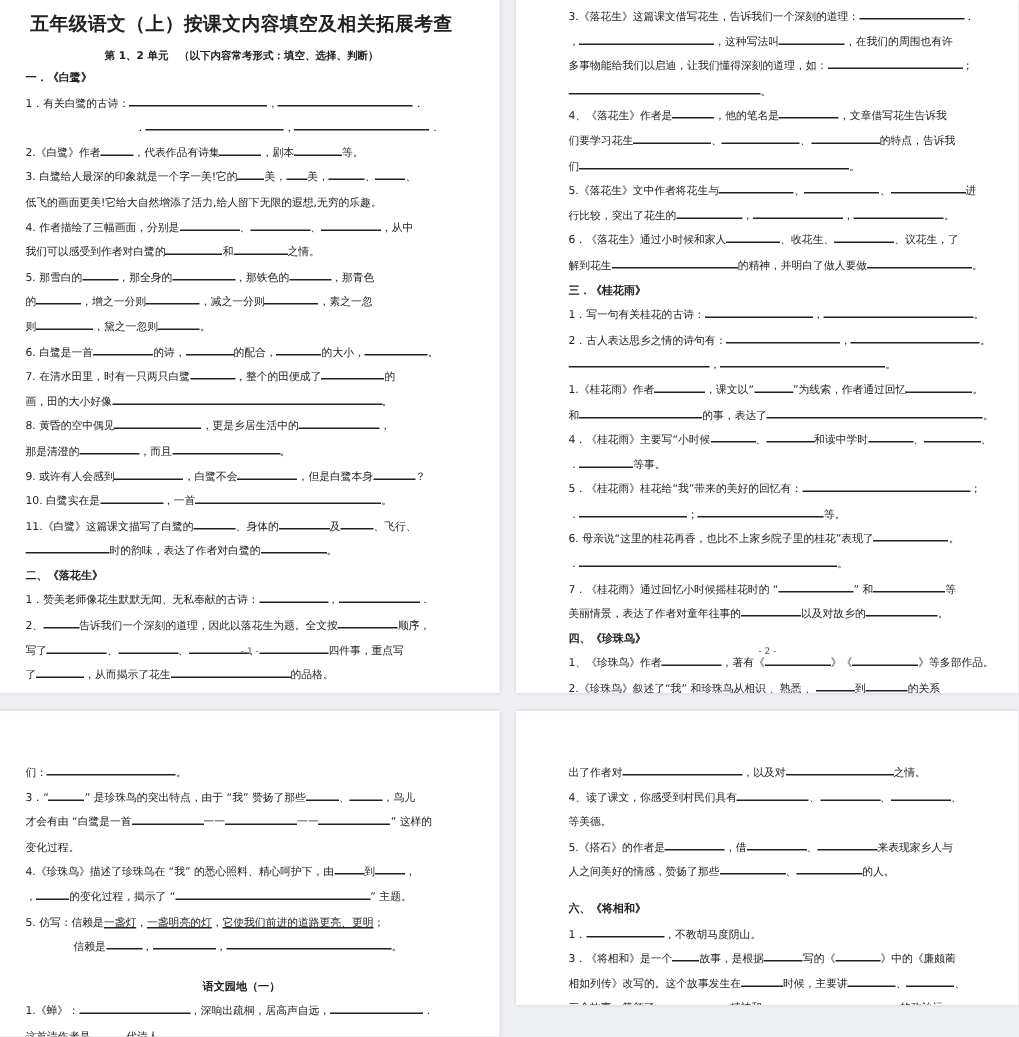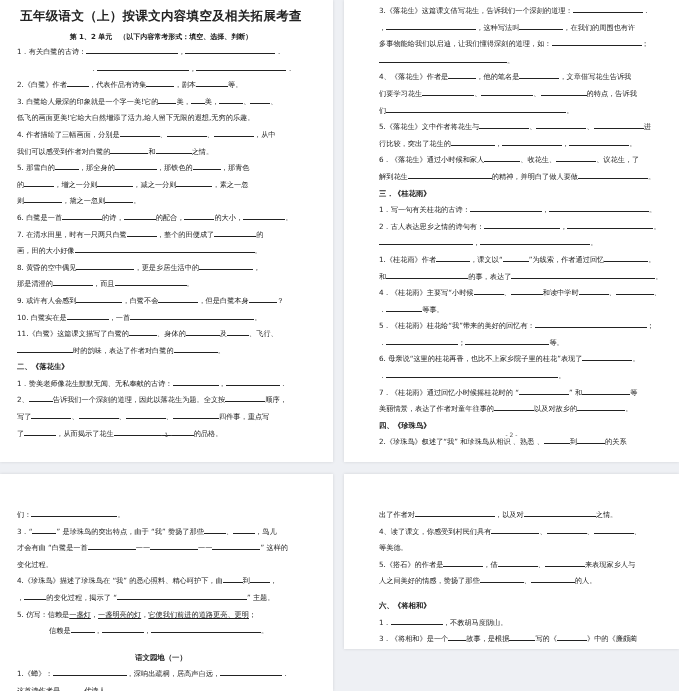--- a/index.html
+++ b/index.html
@@ -11,41 +11,42 @@
     color: #222;
   }
   .page {
     position: absolute; background: #fff;
     box-shadow: 0 0 3px rgba(0,0,0,0.12);
     overflow: hidden;
   }
   #p1 { left: 0; top: 0; width: 333px; height: 462px; }
   #p2 { left: 344px; top: 0; width: 335px; height: 462px; }
   #p3 { left: 0; top: 474px; width: 333px; height: 217px; }
-  #p4 { left: 344px; top: 474px; width: 335px; height: 175px; }
+  #p4 { left: 344px; top: 474px; width: 335px; height: 196px; }
 
   .content { position: absolute; left: 17px; right: 28px; top: 0; font-size: 7.2px; line-height: 16.6px; }
   #p2 .content, #p4 .content { left: 35px; right: 12px; }
 
   .title { text-align: center; font-size: 12.5px; font-weight: bold; margin-top: 8px; line-height: 16px; letter-spacing: 0.3px; }
   .subtitle { text-align: center; font-size: 7px; font-weight: bold; margin-top: 6px; line-height: 14px; }
   .section { font-weight: bold; font-size: 7.4px; }
   .line { white-space: nowrap; overflow: hidden; }
   .blank { display: inline-block; border-bottom: 0.8px solid #222; height: 9px; vertical-align: baseline; }
   .ul { text-decoration: underline; }
   .pagenum { position: absolute; bottom: 24px; left: 0; right: 0; text-align: center; font-size: 6px; color: #555; }
   .center-h { text-align: center; font-weight: bold; font-size: 7.4px; }
 </style>
 </head>
 <body>
 
 <div class="page" id="p1">
   <div class="content">
     <div class="title">五年级语文（上）按课文内容填空及相关拓展考查</div>
     <div class="subtitle">第 1、2 单元　（以下内容常考形式：填空、选择、判断）</div>
+    <div class="line section">一．《白鹭》</div>
     <div class="line"><span>1．有关白鹭的古诗：</span><span class="blank" style="width:92px"></span>，<span class="blank" style="width:90px"></span>．</div>
     <div class="line" style="padding-left:73px">．<span class="blank" style="width:92px"></span>，<span class="blank" style="width:90px"></span>．</div>
     <div class="line"><span>2.《白鹭》作者</span><span class="blank" style="width:22px"></span><span>，代表作品有诗集</span><span class="blank" style="width:28px"></span><span>，剧本</span><span class="blank" style="width:32px"></span><span>等。</span></div>
     <div class="line"><span>3. 白鹭给人最深的印象就是一个字一美!它的</span><span class="blank" style="width:18px"></span><span>美，</span><span class="blank" style="width:14px"></span><span>美，</span><span class="blank" style="width:24px"></span>、<span class="blank" style="width:20px"></span>、</div>
     <div class="line">低飞的画面更美!它给大自然增添了活力,给人留下无限的遐想,无穷的乐趣。</div>
     <div class="line"><span>4. 作者描绘了三幅画面，分别是</span><span class="blank" style="width:40px"></span>、<span class="blank" style="width:40px"></span>、<span class="blank" style="width:40px"></span><span>，从中</span></div>
     <div class="line"><span>我们可以感受到作者对白鹭的</span><span class="blank" style="width:38px"></span><span>和</span><span class="blank" style="width:36px"></span><span>之情。</span></div>
     <div class="line"><span>5. 那雪白的</span><span class="blank" style="width:24px"></span><span>，那全身的</span><span class="blank" style="width:42px"></span><span>，那铁色的</span><span class="blank" style="width:28px"></span><span>，那青色</span></div>
     <div class="line"><span>的</span><span class="blank" style="width:30px"></span><span>，增之一分则</span><span class="blank" style="width:36px"></span><span>，减之一分则</span><span class="blank" style="width:36px"></span><span>，素之一忽</span></div>
     <div class="line"><span>则</span><span class="blank" style="width:38px"></span><span>，黛之一忽则</span><span class="blank" style="width:28px"></span><span>。</span></div>
@@ -88,20 +89,21 @@
     <div class="line"><span>和</span><span class="blank" style="width:82px"></span><span>的事，表达了</span><span class="blank" style="width:144px"></span>。</div>
     <div class="line"><span>4．《桂花雨》主要写“小时候</span><span class="blank" style="width:30px"></span>、<span class="blank" style="width:32px"></span><span>和读中学时</span><span class="blank" style="width:30px"></span>、<span class="blank" style="width:38px"></span>、</div>
     <div class="line">．<span class="blank" style="width:36px"></span><span>等事。</span></div>
     <div class="line"><span>5．《桂花雨》桂花给“我”带来的美好的回忆有：</span><span class="blank" style="width:112px"></span>；</div>
     <div class="line">．<span class="blank" style="width:72px"></span>；<span class="blank" style="width:84px"></span><span>等。</span></div>
     <div class="line"><span>6. 母亲说“这里的桂花再香，也比不上家乡院子里的桂花”表现了</span><span class="blank" style="width:50px"></span>。</div>
     <div class="line">．<span class="blank" style="width:172px"></span>。</div>
     <div class="line"><span>7．《桂花雨》通过回忆小时候摇桂花时的 “</span><span class="blank" style="width:50px"></span><span>” 和</span><span class="blank" style="width:48px"></span><span>等</span></div>
     <div class="line"><span>美丽情景，表达了作者对童年往事的</span><span class="blank" style="width:40px"></span><span>以及对故乡的</span><span class="blank" style="width:48px"></span>。</div>
     <div class="line section">四、《珍珠鸟》</div>
+    <div class="line"><span>1、《珍珠鸟》作者</span><span class="blank" style="width:40px"></span><span>，著有</span>《<span class="blank" style="width:44px"></span>》《<span class="blank" style="width:44px"></span>》<span>等多部作品。</span></div>
     <div class="line"><span>2.《珍珠鸟》叙述了“我” 和珍珠鸟从相识 、熟悉 、</span><span class="blank" style="width:26px"></span><span>到</span><span class="blank" style="width:28px"></span><span>的关系</span></div>
 
   </div>
   <div class="pagenum">- 2 -</div>
 </div>
 
 <div class="page" id="p3">
   <div class="content" style="top:33px">
     <div class="line"><span>们：</span><span class="blank" style="width:86px"></span>。</div>
     <div class="line"><span>3．“</span><span class="blank" style="width:24px"></span><span>” 是珍珠鸟的突出特点，由于 “我” 赞扬了那些</span><span class="blank" style="width:22px"></span>、<span class="blank" style="width:22px"></span><span>，鸟儿</span></div>

